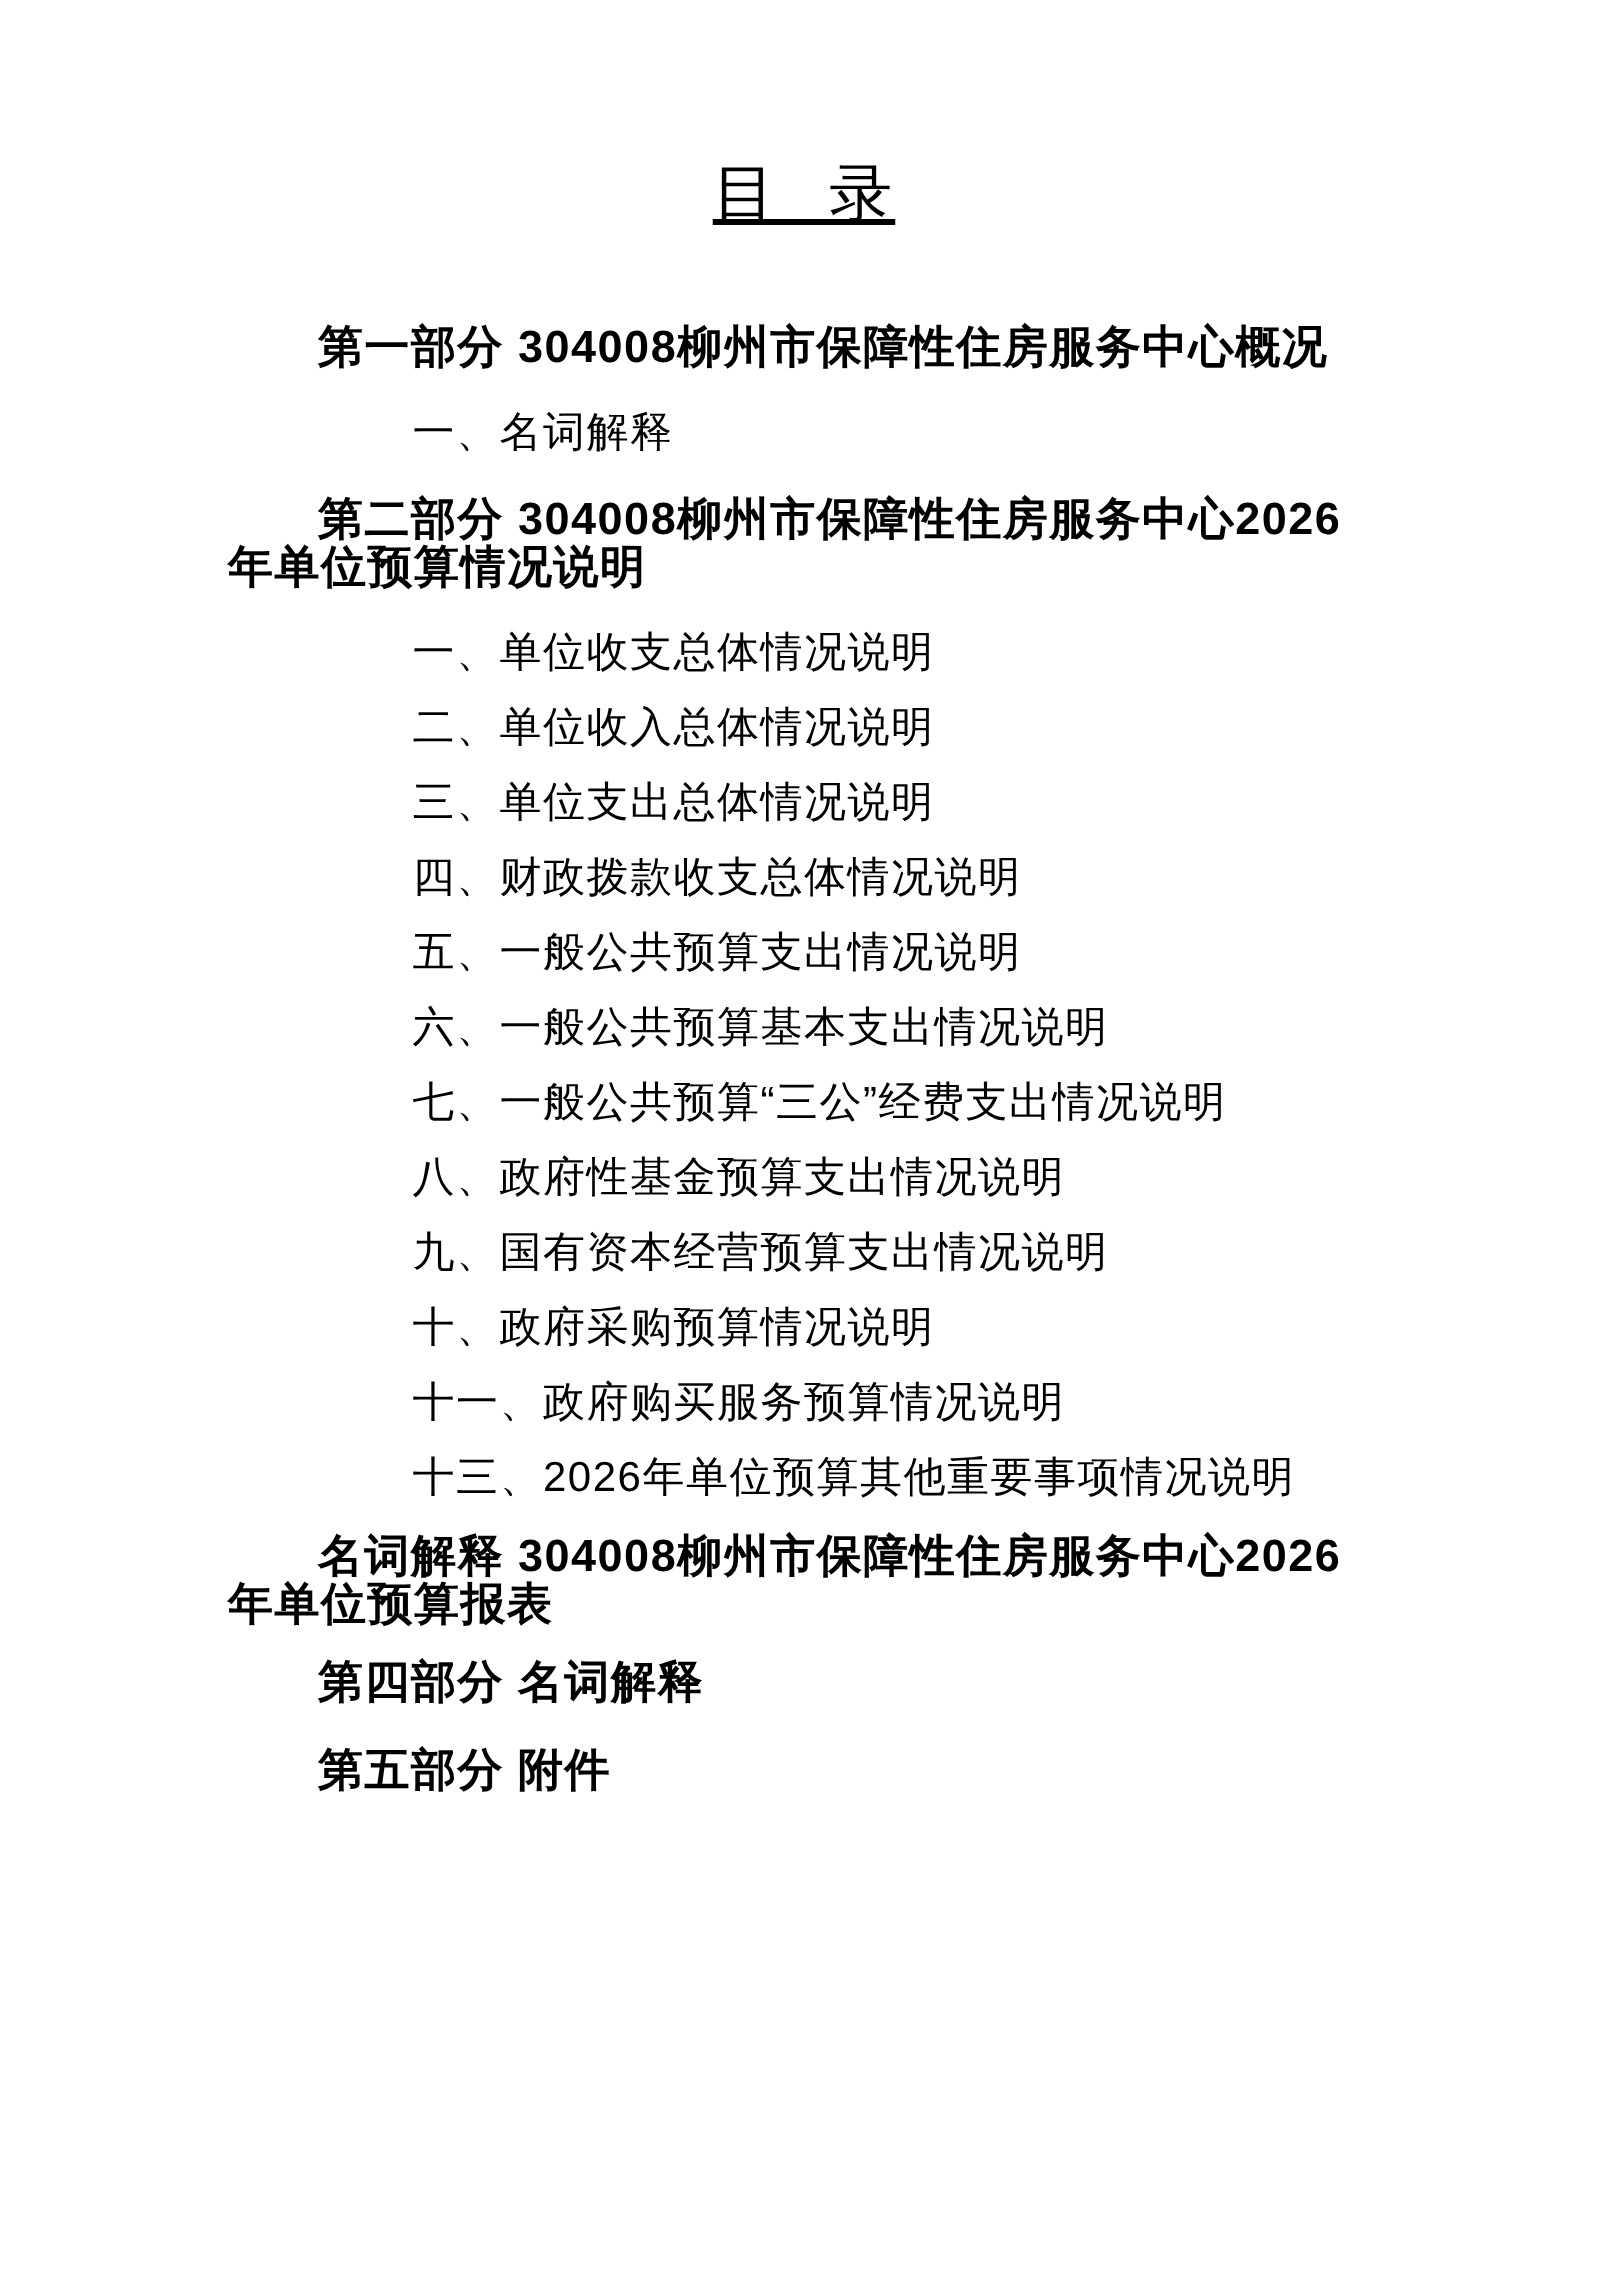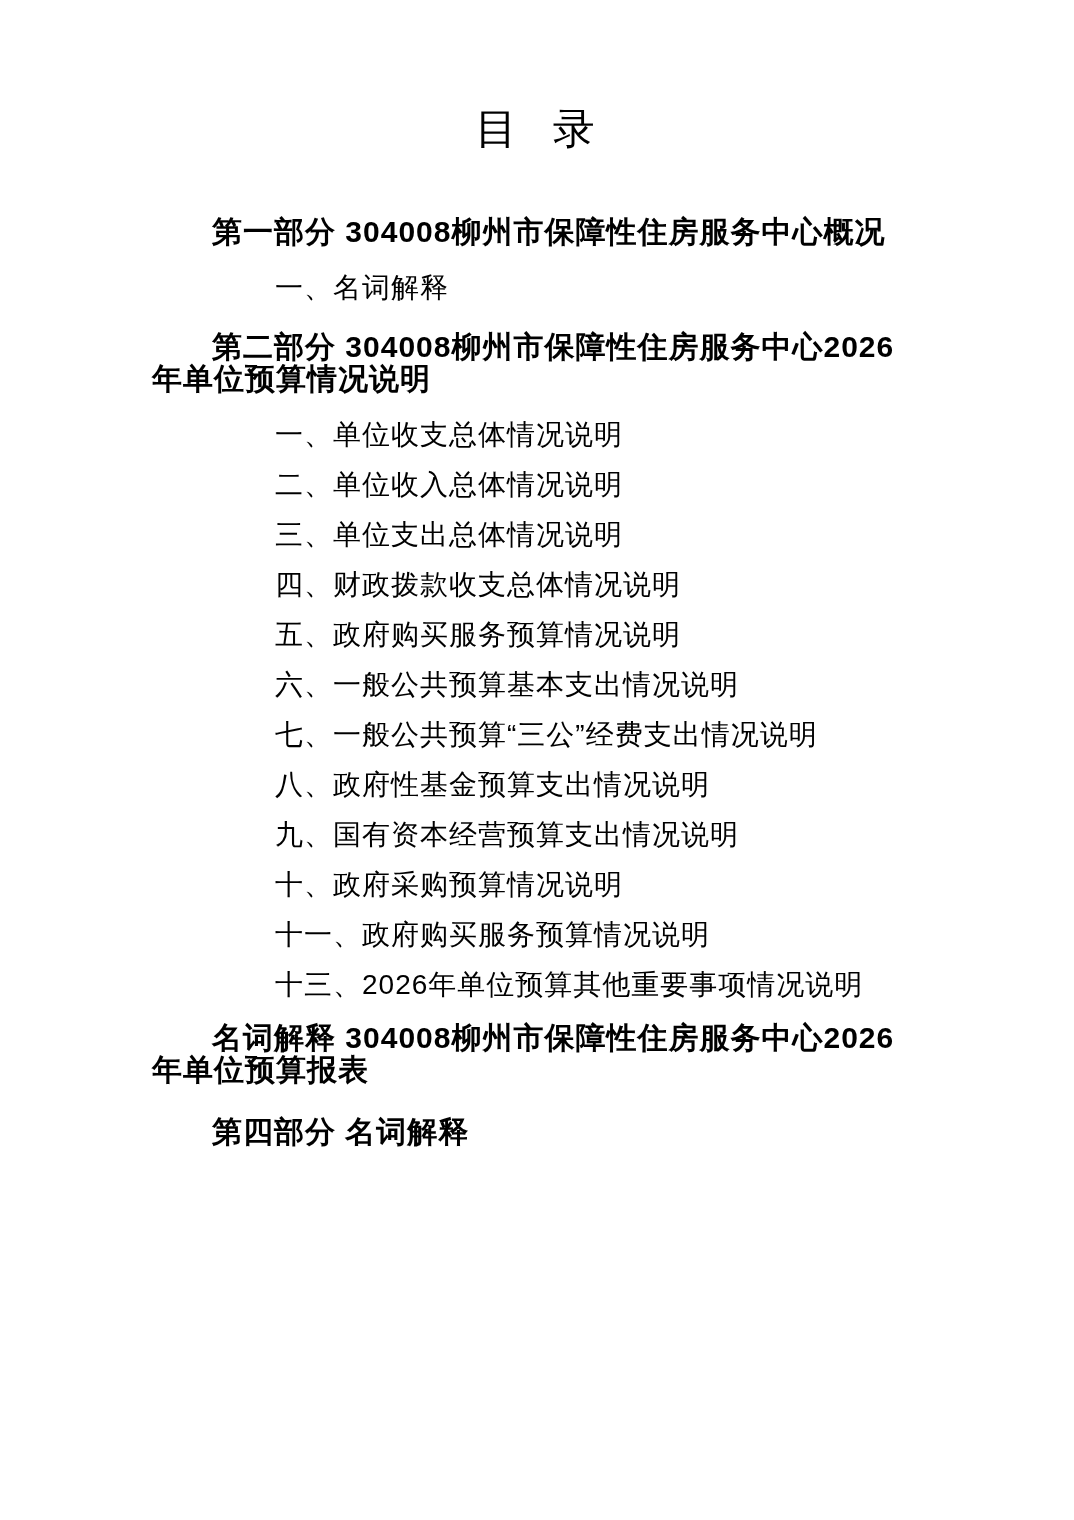--- a/index.html
+++ b/index.html
@@ -21,34 +21,35 @@
   }
   .doc-title {
     margin: 107px 0 0 0;
     font-size: 42px;
     line-height: 44px;
     font-weight: 400;
     text-align: center;
     word-spacing: 20px;
     letter-spacing: 2px;
     white-space: pre;
+    text-decoration: underline;
   }
   .toc-heading {
     font-size: 30px;
     line-height: 32px;
     font-weight: 700;
     letter-spacing: 1px;
     text-indent: 60px;
     margin: 12px 0 0 0;
     word-break: break-word;
   }
   .toc-heading.part-1 { margin-top: 65px; }
   .toc-heading.part-2 { margin-top: 18px; }
   .toc-heading.part-3 { margin-top: 12px; }
-  .toc-heading.part-4 { margin-top: 30px; }
+  .toc-heading.part-4 { margin-top: 20px; }
   .toc-heading.part-5 { margin-top: 27px; }
   .toc-items {
     margin: 15px 0 0 0;
   }
   .toc-item {
     font-size: 28px;
     line-height: 50px;
     height: 50px;
     padding-left: 123px;
     letter-spacing: 1px;
@@ -68,28 +69,29 @@
     <div class="toc-item">一、名词解释</div>
   </div>
 
   <div class="toc-heading part-2">第二部分 304008柳州市保障性住房服务中心2026年单位预算情况说明</div>
 
   <div class="toc-items">
     <div class="toc-item">一、单位收支总体情况说明</div>
     <div class="toc-item">二、单位收入总体情况说明</div>
     <div class="toc-item">三、单位支出总体情况说明</div>
     <div class="toc-item">四、财政拨款收支总体情况说明</div>
-    <div class="toc-item">五、政府购买服务预算情况说明</div>
+    <div class="toc-item">五、一般公共预算支出情况说明</div>
     <div class="toc-item">六、一般公共预算基本支出情况说明</div>
     <div class="toc-item">七、一般公共预算“三公”经费支出情况说明</div>
     <div class="toc-item">八、政府性基金预算支出情况说明</div>
     <div class="toc-item">九、国有资本经营预算支出情况说明</div>
     <div class="toc-item">十、政府采购预算情况说明</div>
     <div class="toc-item">十一、政府购买服务预算情况说明</div>
     <div class="toc-item">十三、2026年单位预算其他重要事项情况说明</div>
   </div>
 
   <div class="toc-heading part-3">名词解释 304008柳州市保障性住房服务中心2026年单位预算报表</div>
 
   <div class="toc-heading part-4">第四部分 名词解释</div>
 
+  <div class="toc-heading part-5">第五部分 附件</div>
 
 </div>
 
 </body></html>

